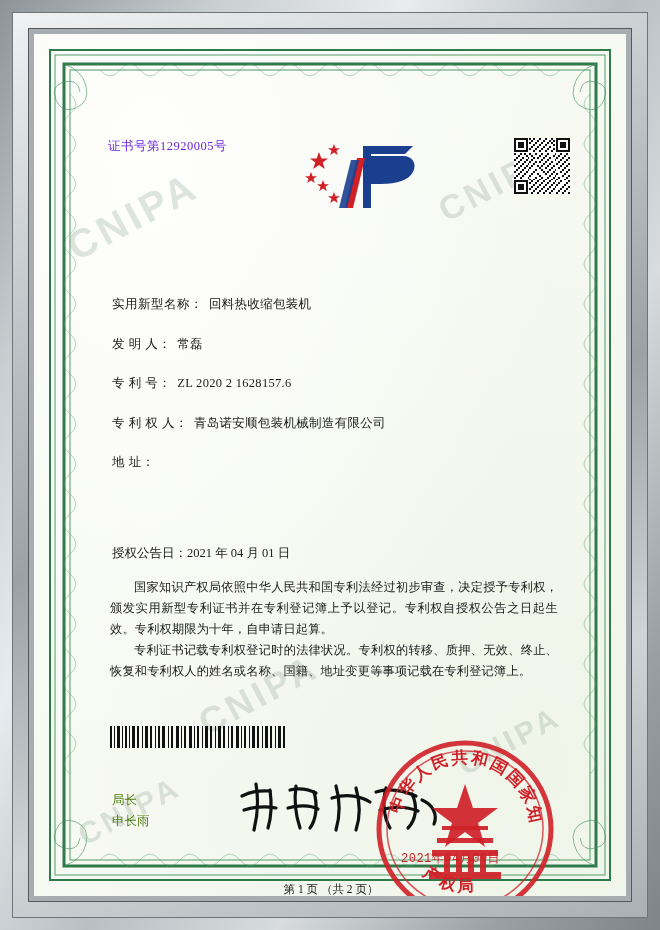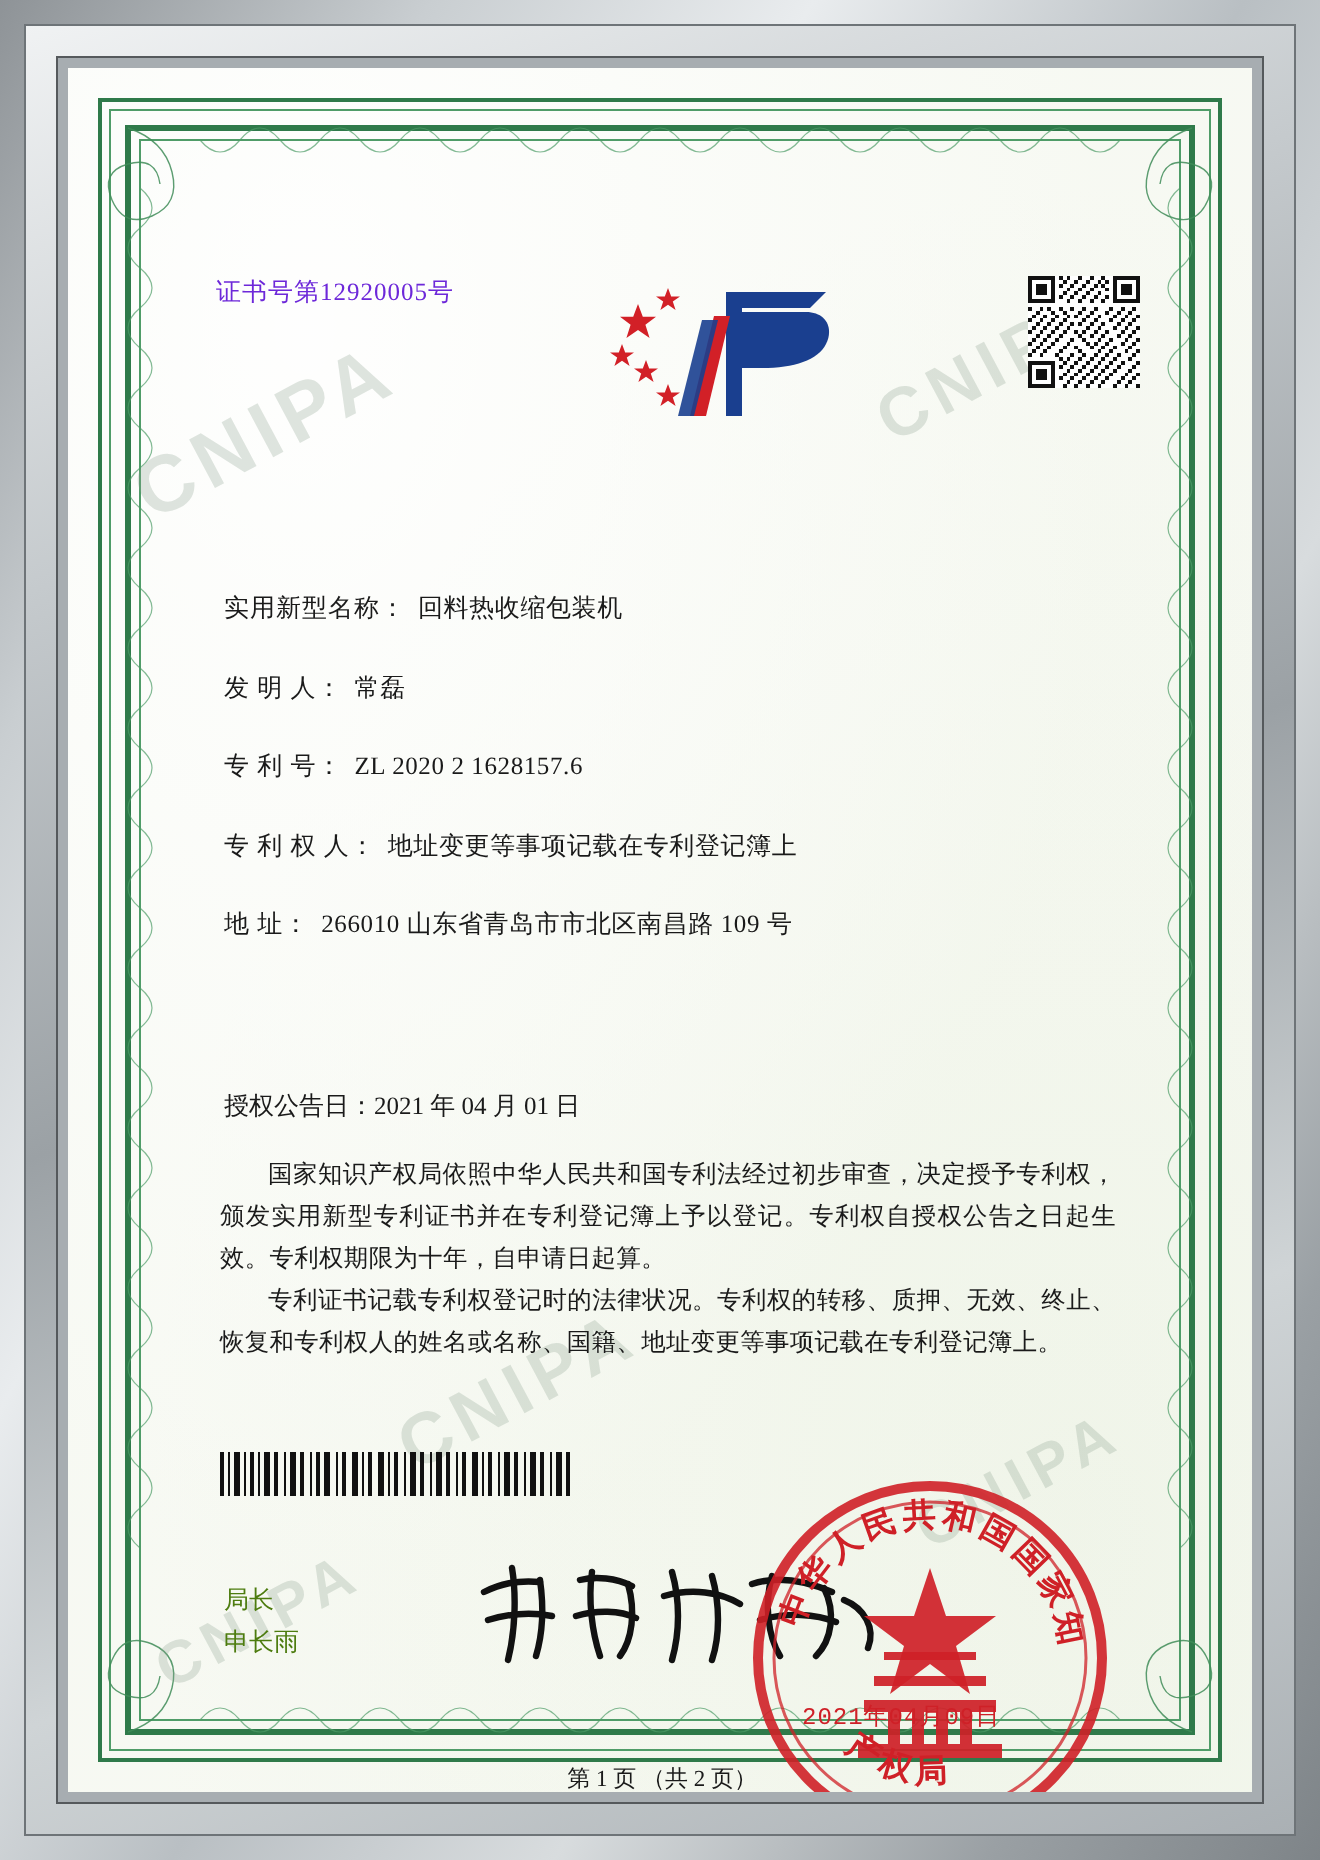--- a/index.html
+++ b/index.html
@@ -491,25 +491,24 @@
         <div class="field">
           <span class="lab">发 明 人：</span>
           <span class="val">常磊</span>
         </div>
         <div class="field">
           <span class="lab">专 利 号：</span>
           <span class="val">ZL 2020 2 1628157.6</span>
         </div>
         <div class="field">
           <span class="lab">专 利 权 人：</span>
-          <span class="val">地址变更等事项记载在专利登记簿上</span>
+          <span class="val">青岛诺安顺包装机械制造有限公司</span>
         </div>
         <div class="field">
           <span class="lab">地 址：</span>
-          <span class="val">266010  山东省青岛市市北区南昌路 109 号</span>
         </div>
       </div>
 
       <div class="row-pub">
         <div class="c1">
           <span>授权公告日：</span><span>2021 年 04 月 01 日</span>
         </div>
       </div>
 
       <div class="para">

